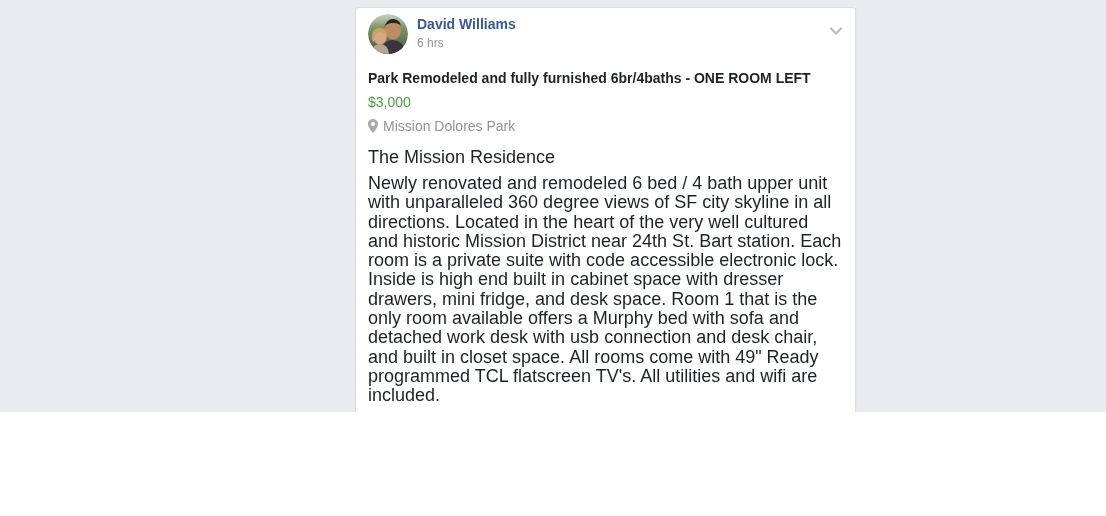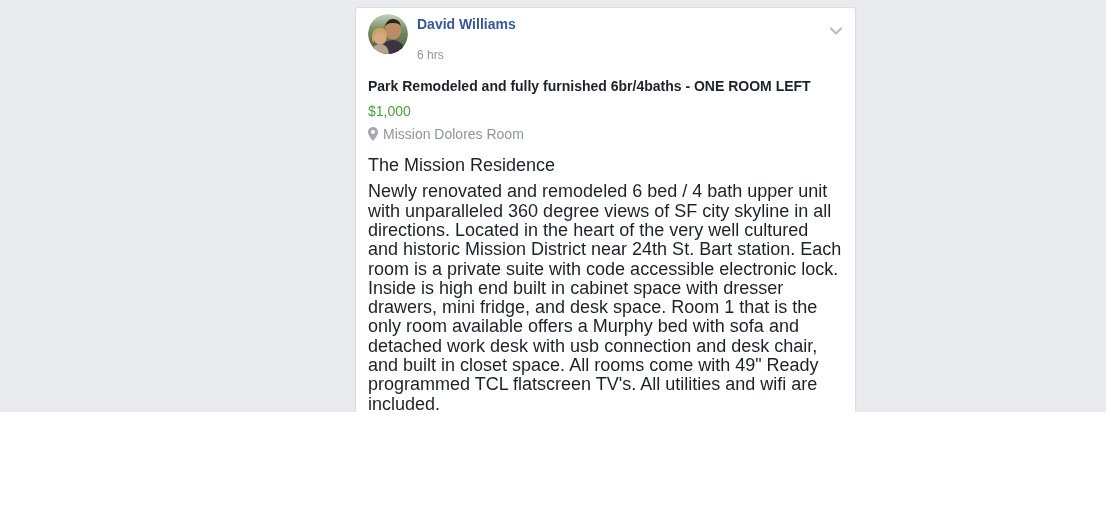--- a/index.html
+++ b/index.html
@@ -47,21 +47,21 @@
     font-size: 14px;
     font-weight: bold;
     color: var(--author-color, #365899);
     text-decoration: none;
     cursor: pointer;
     line-height: 1.1;
   }
   .timestamp {
     font-size: 12px;
     color: #90949c;
-    margin-top: 16px;
+    margin-top: 4px;
     cursor: pointer;
   }
   .chevron-btn {
     margin-left: auto;
     margin-top: 12px;
     cursor: pointer;
     line-height: 0;
   }
   .post-content { padding: 0 12px; }
   .post-title {
@@ -142,28 +142,28 @@
       </div>
       <div class="chevron-btn">
         <svg width="14" height="10" viewBox="0 0 14 10">
           <polyline points="2,2.5 7,7.5 12,2.5" fill="none" stroke="#b9bdc3" stroke-width="2.2" stroke-linecap="round" stroke-linejoin="round"></polyline>
         </svg>
       </div>
     </div>
 
     <div class="post-content">
       <div class="post-title">Park Remodeled and fully furnished 6br/4baths - ONE ROOM LEFT</div>
-      <div class="post-price">$1,000</div>
+      <div class="post-price">$3,000</div>
       <div class="post-location">
         <span class="pin">
           <svg width="10" height="14" viewBox="0 0 10 14">
             <path d="M5 0 C2.2 0 0 2.2 0 5 C0 8.7 5 14 5 14 C5 14 10 8.7 10 5 C10 2.2 7.8 0 5 0 Z M5 7 A2 2 0 1 1 5 3 A2 2 0 0 1 5 7 Z" fill="#a5a9b0"></path>
           </svg>
         </span>
-        <span>Mission Dolores Room</span>
+        <span>Mission Dolores Park</span>
       </div>
 
       <div class="post-body">
         <p class="body-para">The Mission Residence</p>
         <p class="body-para">Newly renovated and remodeled 6 bed / 4 bath upper unit with unparalleled 360 degree views of SF city skyline in all directions. Located in the heart of the very well cultured and historic Mission District near 24th St. Bart station. Each room is a private suite with code accessible electronic lock. Inside is high end built in cabinet space with dresser drawers, mini fridge, and desk space. Room 1 that is the only room available offers a Murphy bed with sofa and detached work desk with usb connection and desk chair, and built in closet space. All rooms come with 49" Ready programmed TCL flatscreen TV's. All utilities and wifi are included.</p>
         <p class="body-para">Completely</p>
         <p class="body-para">Completely Remodeled SFR
 6 bedroom/4 bathroom</p>
       </div>
     </div>

